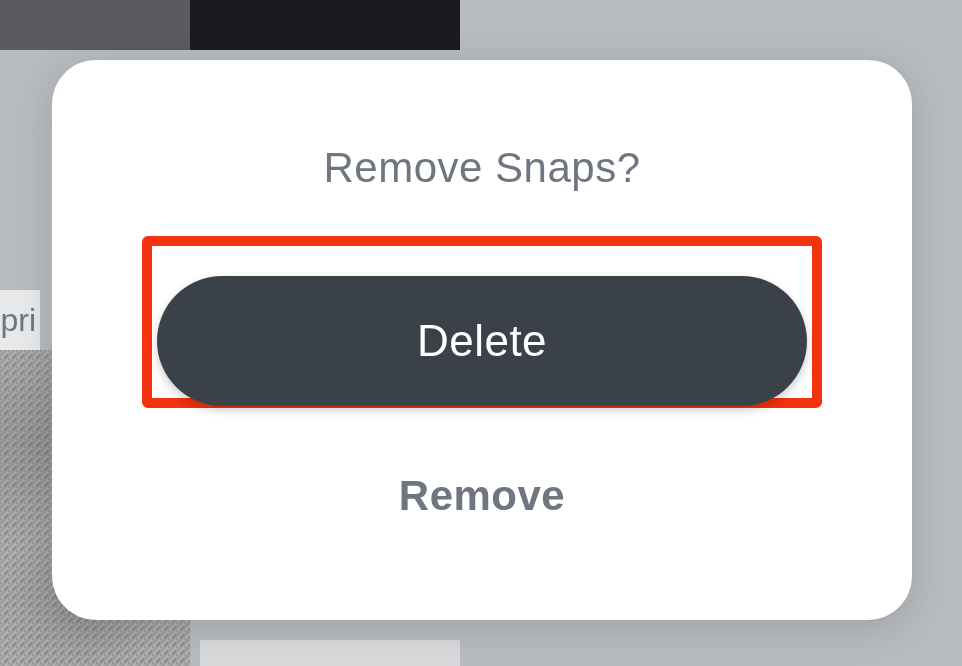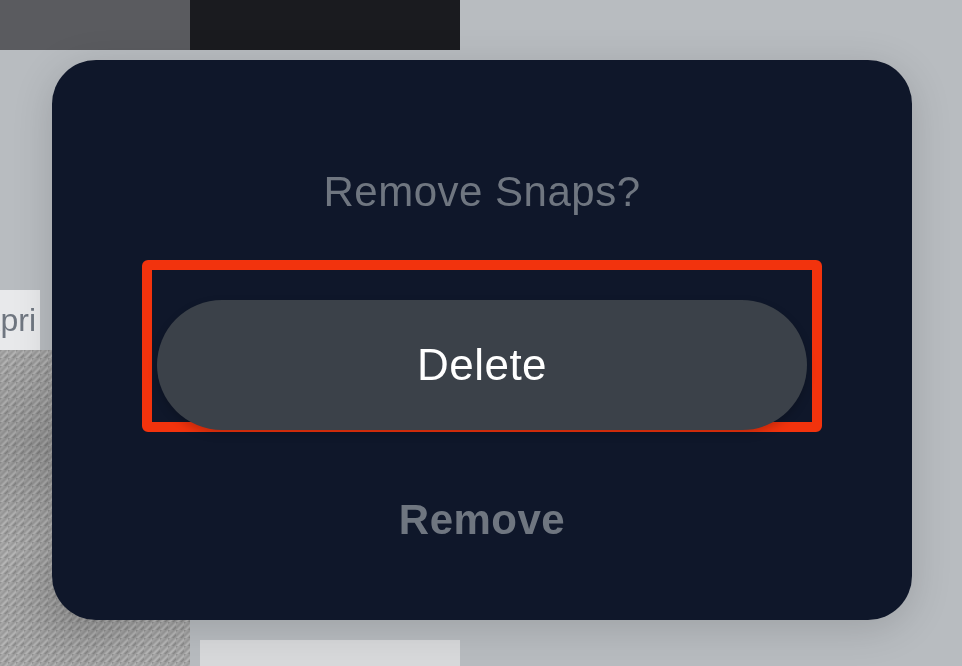--- a/index.html
+++ b/index.html
@@ -79,27 +79,27 @@
       width: 260px;
       bottom: 0;
       background: #d8d9db;
     }
     .modal {
       position: absolute;
       left: 52px;
       top: 60px;
       width: 860px;
       height: 560px;
-      background: #0f172a;
+      background: #ffffff;
       border-radius: 44px;
       box-shadow: 0 8px 40px rgba(0,0,0,0.15);
       display: flex;
       flex-direction: column;
       align-items: center;
-      padding-top: 108px;
+      padding-top: 84px;
     }
     .modal-title {
       font-size: 42px;
       font-weight: 400;
       color: #6f7680;
       letter-spacing: 0.5px;
     }
     .highlight-frame {
       margin-top: 44px;
       width: 680px;

